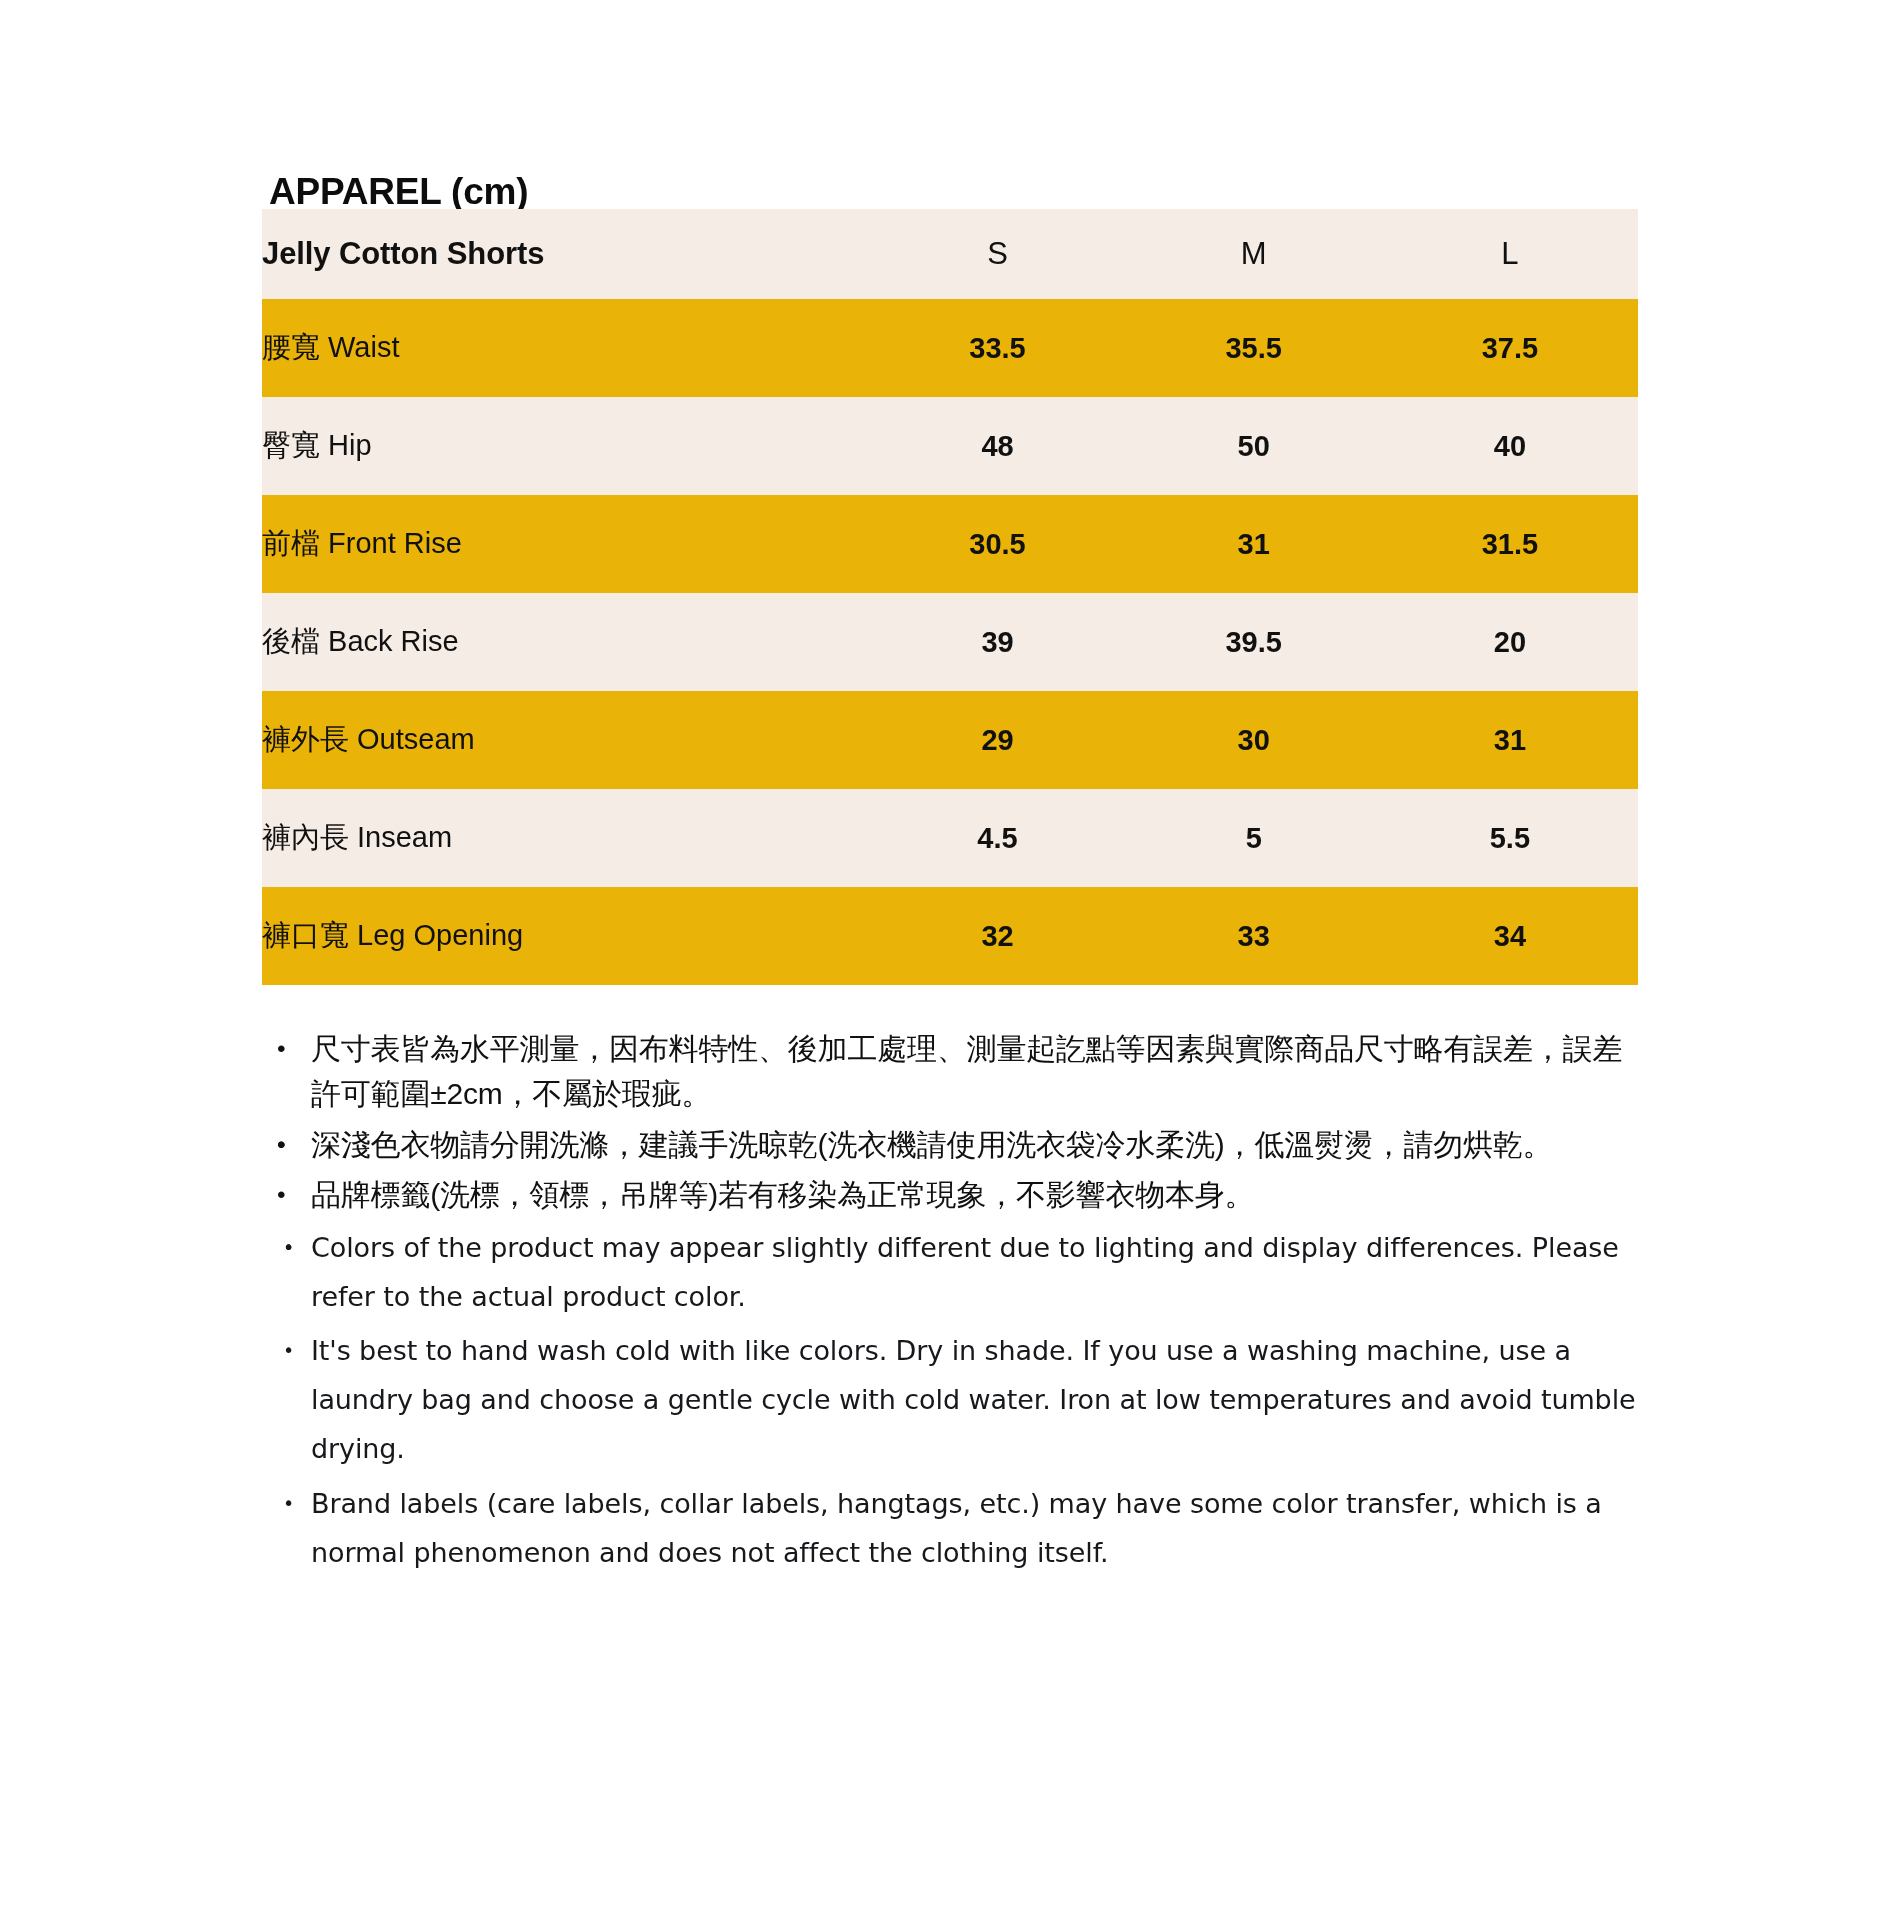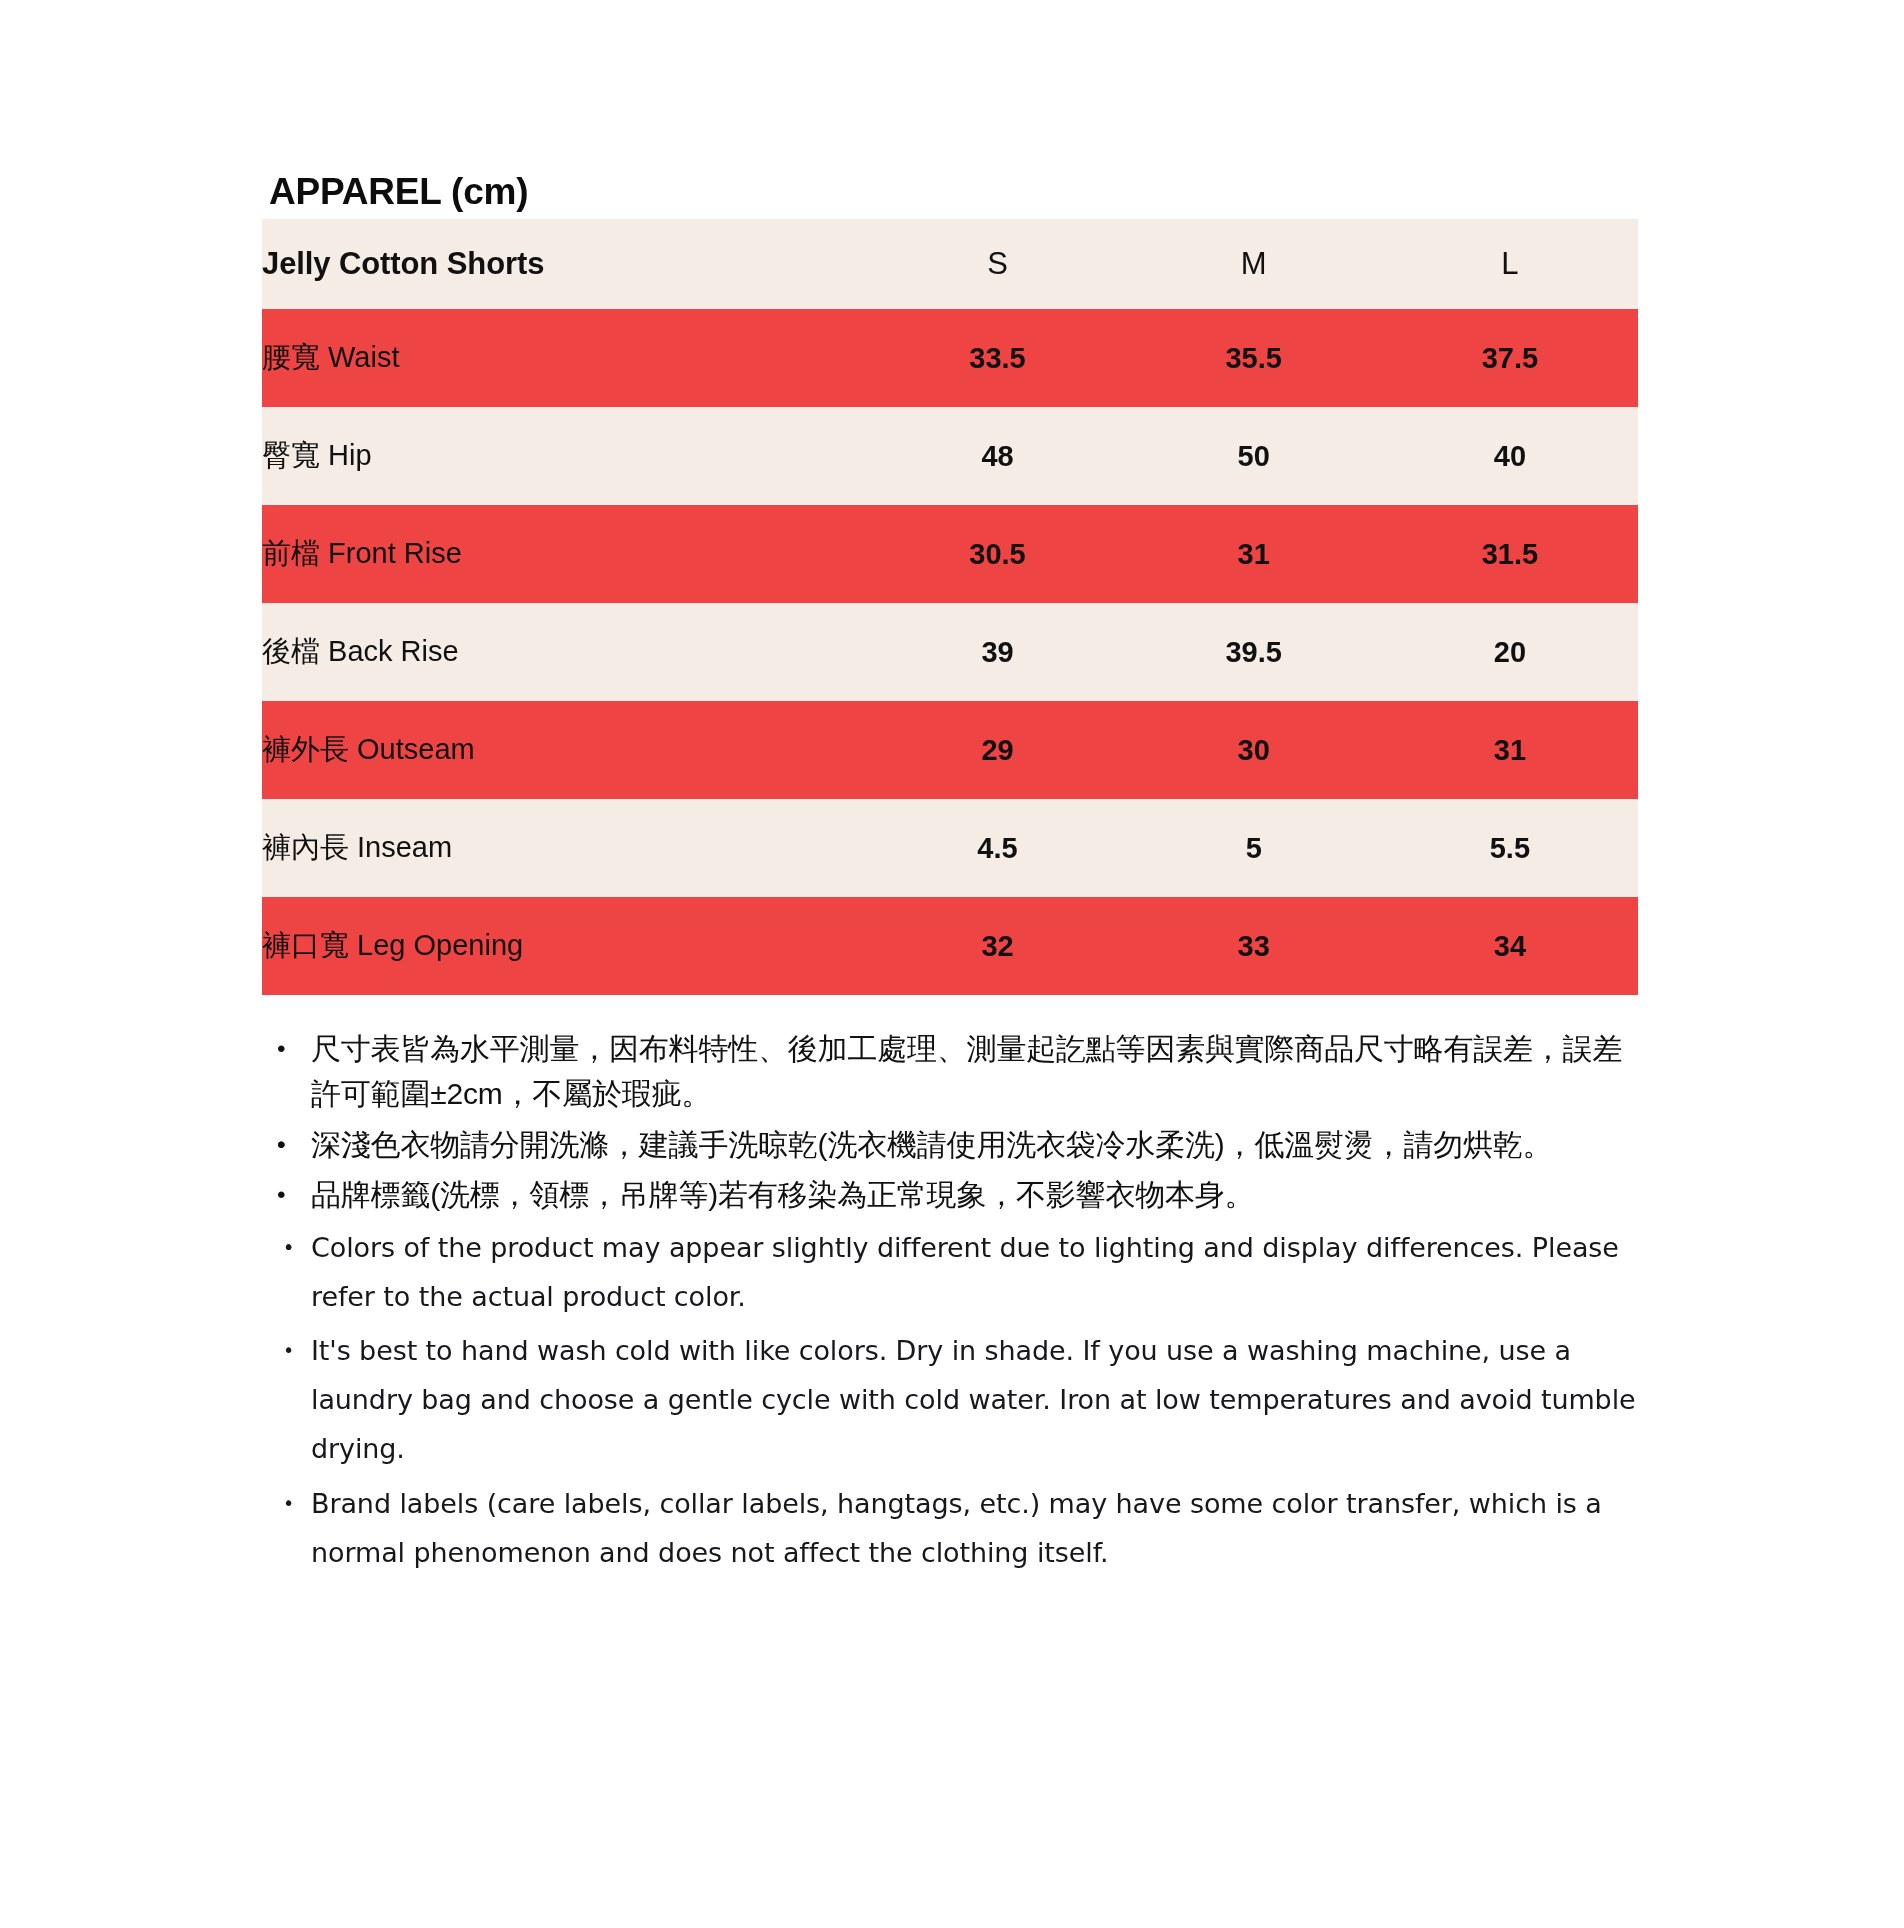--- a/index.html
+++ b/index.html
@@ -37,31 +37,30 @@
   }
 
   
   .size-table {
     position: absolute;
     left: 262px;
     top: 209px;
     width: 1376px;
     border-collapse: collapse;
     table-layout: fixed;
-    margin-top: 10px;
   }
   .size-table tr { height: 98px; }
   .size-table tr.head-row { height: 90px; }
   .size-table td, .size-table th {
     padding: 0;
     vertical-align: middle;
     border: none;
   }
   .row-shade { background: #f4ece5; }
-  .row-plain { background: #ef4444; }
+  .row-plain { background: #eab308; }
 
   .col-label   { width: 607px; }
   .col-size    { width: 256px; }
 
   .cell-label {
     padding-left: 58px;
     font-size: 29px;
     font-weight: 400;
     color: #111111;
     white-space: nowrap;

